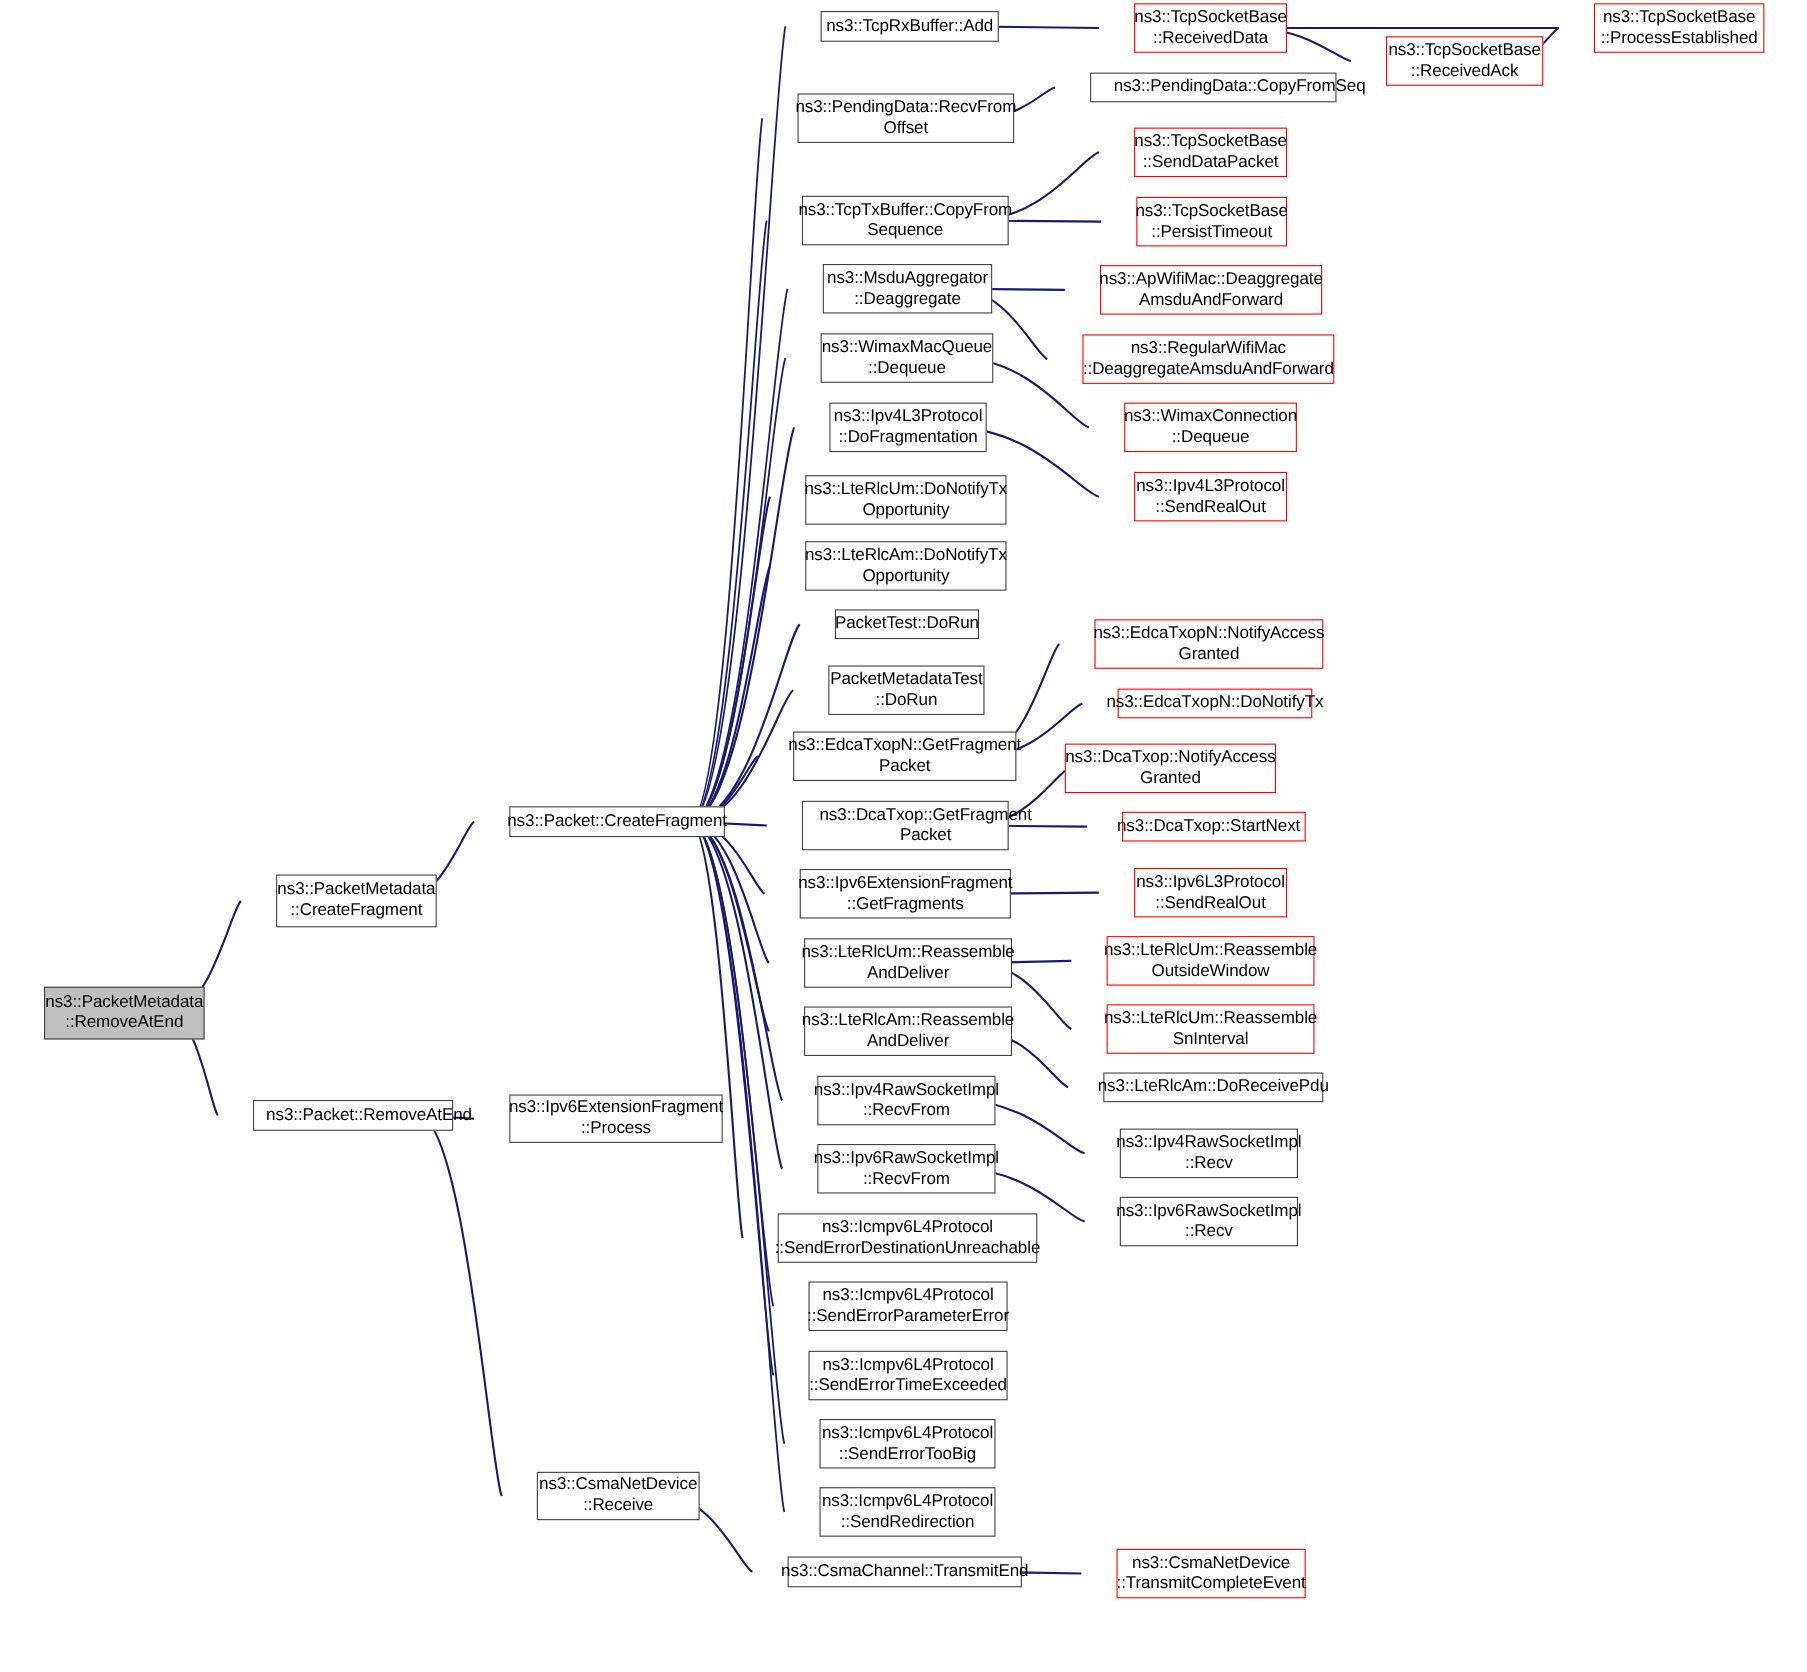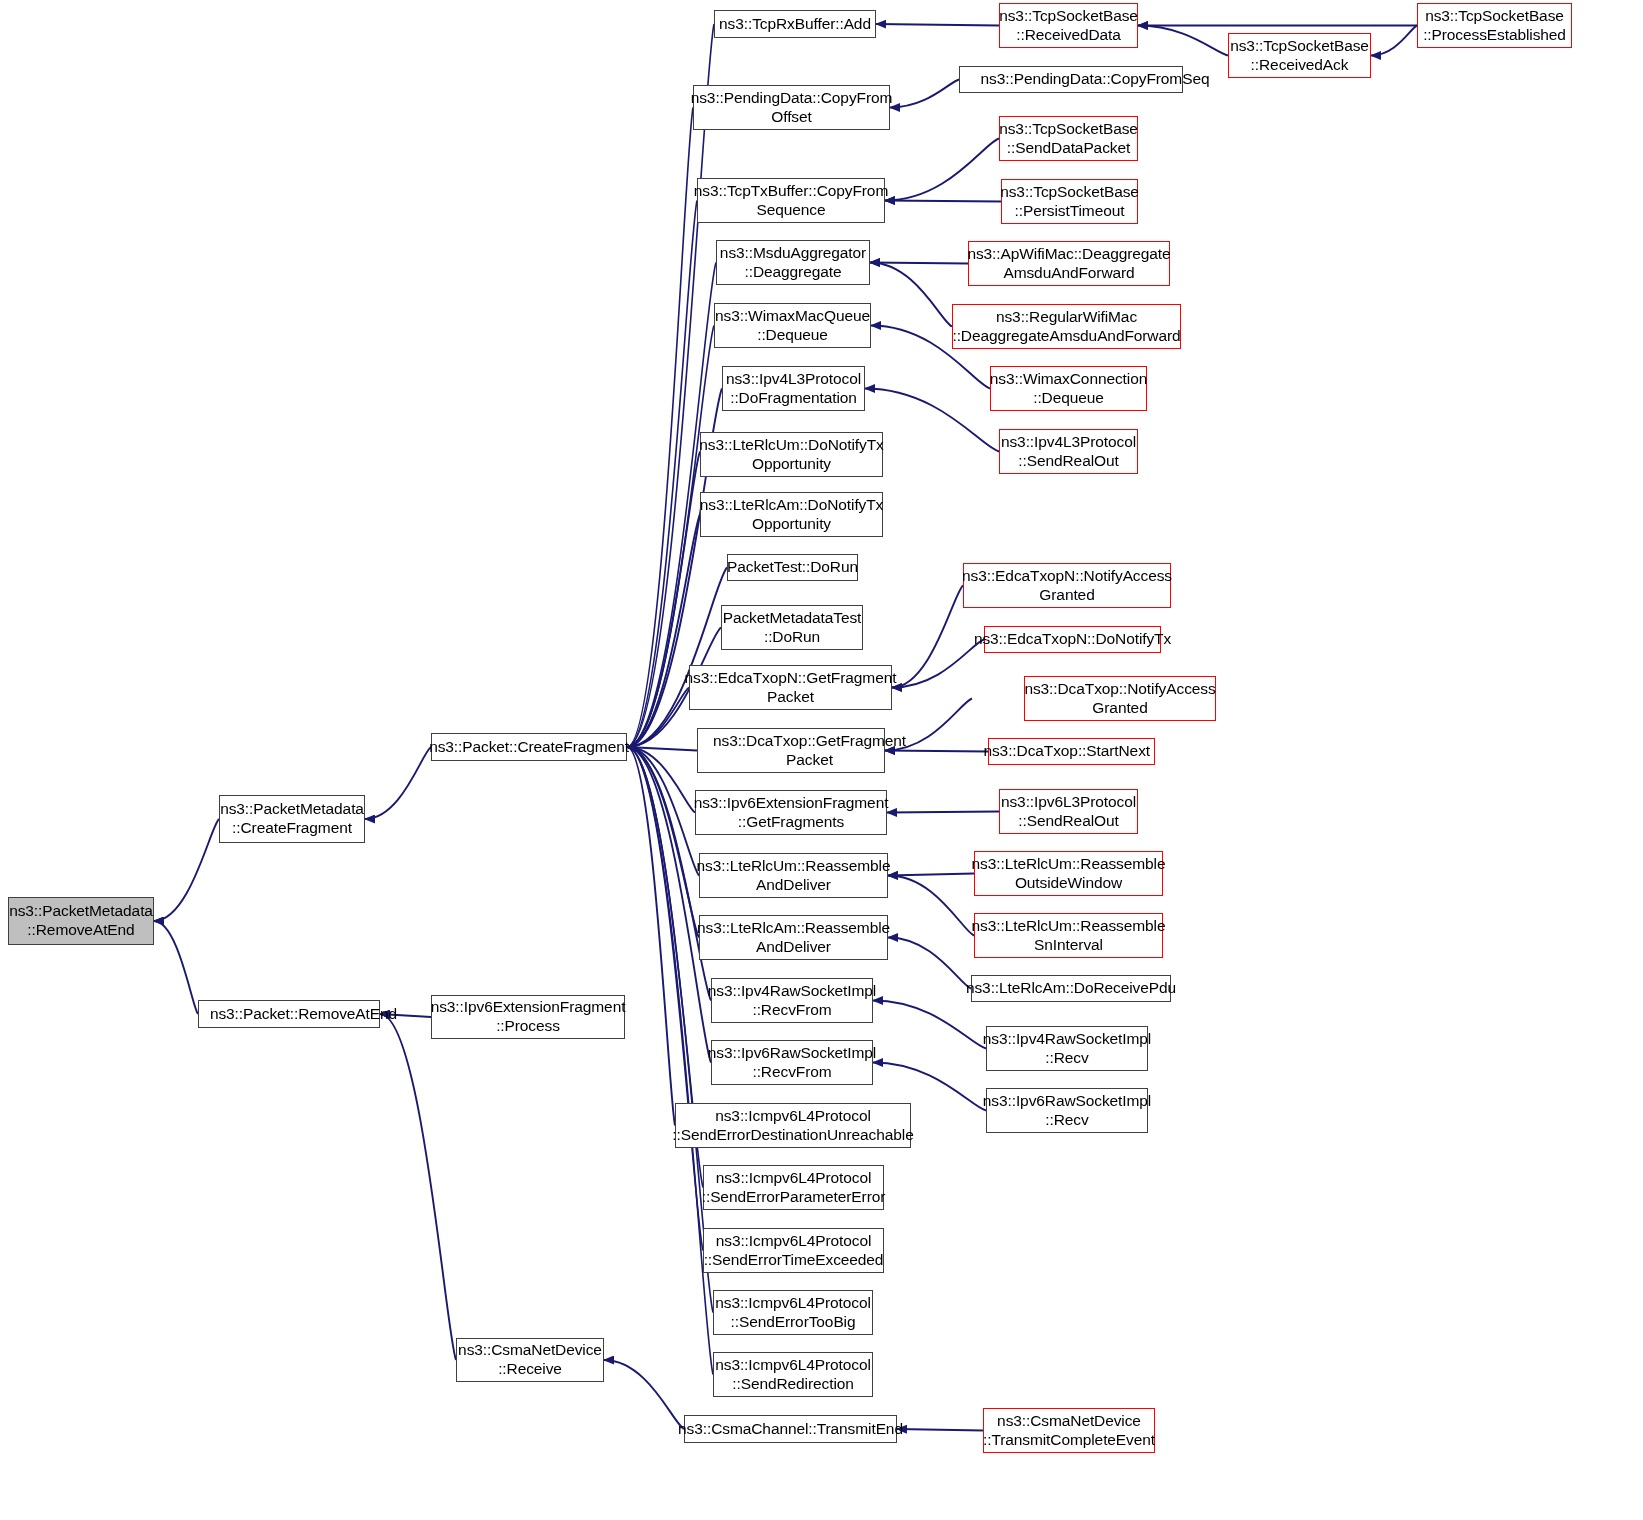--- a/index.html
+++ b/index.html
@@ -31,20 +31,21 @@
     justify-content: center;
     text-align: center;
     background: #ffffff;
     border: 1px solid #404040;
     color: #000000;
     font-size: 15.5px;
     line-height: 1.22;
     letter-spacing: -0.1px;
     white-space: pre-line;
     z-index: 5;
+    margin-left: 32px;
   }
   .node.red {
     border: 1px solid #ff0000;
   }
   .node.highlight {
     background: #bfbfbf;
     border: 1px solid #404040;
   }
   .node span {
     display: block;
@@ -116,21 +117,21 @@
 ::RemoveAtEnd</span></div>
     <div class="node" style="left: 219px; top: 795px; width: 146px; height: 48px;"><span>ns3::PacketMetadata
 ::CreateFragment</span></div>
     <div class="node" style="left: 198px; top: 1000px; width: 182px; height: 28px; padding-left: 29px;"><span>ns3::Packet::RemoveAtEnd</span></div>
     <div class="node" style="left: 431px; top: 733px; width: 196px; height: 28px;"><span>ns3::Packet::CreateFragment</span></div>
     <div class="node" style="left: 431px; top: 995px; width: 194px; height: 44px;"><span>ns3::Ipv6ExtensionFragment
 ::Process</span></div>
     <div class="node" style="left: 456px; top: 1338px; width: 148px; height: 44px;"><span>ns3::CsmaNetDevice
 ::Receive</span></div>
     <div class="node" style="left: 714px; top: 10px; width: 162px; height: 28px;"><span>ns3::TcpRxBuffer::Add</span></div>
-    <div class="node" style="left: 693px; top: 85px; width: 197px; height: 45px;"><span>ns3::PendingData::CopyFrom
+    <div class="node" style="left: 693px; top: 85px; width: 197px; height: 45px;"><span>ns3::PendingData::RecvFrom
 Offset</span></div>
     <div class="node" style="left: 697px; top: 178px; width: 188px; height: 45px;"><span>ns3::TcpTxBuffer::CopyFrom
 Sequence</span></div>
     <div class="node" style="left: 716px; top: 240px; width: 154px; height: 45px;"><span>ns3::MsduAggregator
 ::Deaggregate</span></div>
     <div class="node" style="left: 714px; top: 303px; width: 157px; height: 45px;"><span>ns3::WimaxMacQueue
 ::Dequeue</span></div>
     <div class="node" style="left: 722px; top: 366px; width: 143px; height: 45px;"><span>ns3::Ipv4L3Protocol
 ::DoFragmentation</span></div>
     <div class="node" style="left: 700px; top: 432px; width: 183px; height: 45px;"><span>ns3::LteRlcUm::DoNotifyTx
@@ -176,21 +177,21 @@
 AmsduAndForward</span></div>
     <div class="node red" style="left: 952px; top: 304px; width: 229px; height: 45px;"><span>ns3::RegularWifiMac
 ::DeaggregateAmsduAndForward</span></div>
     <div class="node red" style="left: 990px; top: 366px; width: 157px; height: 45px;"><span>ns3::WimaxConnection
 ::Dequeue</span></div>
     <div class="node red" style="left: 999px; top: 429px; width: 139px; height: 45px;"><span>ns3::Ipv4L3Protocol
 ::SendRealOut</span></div>
     <div class="node red" style="left: 963px; top: 563px; width: 208px; height: 45px;"><span>ns3::EdcaTxopN::NotifyAccess
 Granted</span></div>
     <div class="node red" style="left: 984px; top: 626px; width: 177px; height: 27px;"><span>ns3::EdcaTxopN::DoNotifyTx</span></div>
-    <div class="node red" style="left: 1024px; top: 676px; width: 192px; height: 45px; justify-content: center;"><span>ns3::DcaTxop::NotifyAccess
+    <div class="node red" style="left: 936px; top: 676px; width: 192px; height: 45px; justify-content: center;"><span>ns3::DcaTxop::NotifyAccess
 Granted</span></div>
     <div class="node red" style="left: 988px; top: 738px; width: 167px; height: 27px; justify-content: flex-end;"><span>ns3::DcaTxop::StartNext</span></div>
     <div class="node red" style="left: 999px; top: 789px; width: 139px; height: 45px;"><span>ns3::Ipv6L3Protocol
 ::SendRealOut</span></div>
     <div class="node red" style="left: 974px; top: 851px; width: 189px; height: 45px;"><span>ns3::LteRlcUm::Reassemble
 OutsideWindow</span></div>
     <div class="node red" style="left: 974px; top: 913px; width: 189px; height: 45px;"><span>ns3::LteRlcUm::Reassemble
 SnInterval</span></div>
     <div class="node" style="left: 971px; top: 975px; width: 200px; height: 27px;"><span>ns3::LteRlcAm::DoReceivePdu</span></div>
     <div class="node" style="left: 986px; top: 1026px; width: 162px; height: 45px;"><span>ns3::Ipv4RawSocketImpl

